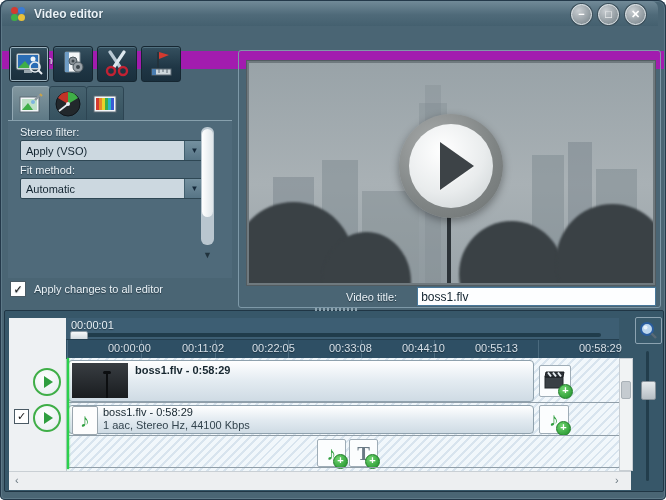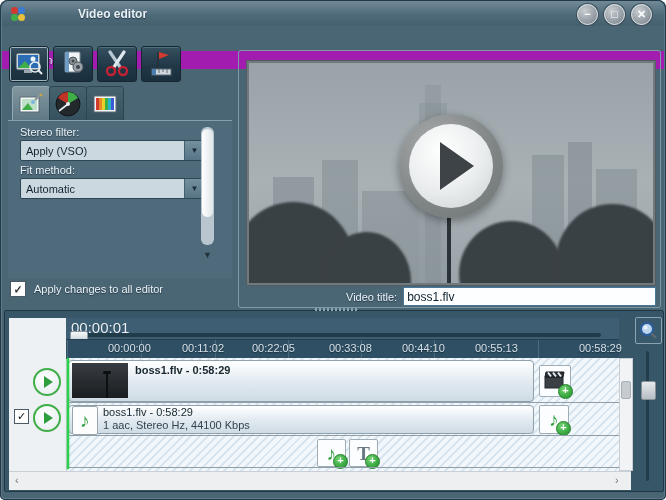--- a/index.html
+++ b/index.html
@@ -2,22 +2,22 @@
 <html><head>
 <meta charset="utf-8">
 <style>
   html,body{margin:0;padding:0;background:#ffffff;font-family:"Liberation Sans",sans-serif;}
   #stage{width:666px;height:500px;position:relative;overflow:hidden;}
   #window{position:absolute;inset:0;background:#4a6574;border-radius:8px 8px 5px 5px;
     box-shadow:inset 0 0 0 1px #24394a, inset 0 0 0 2px #5d7887;}
   .txt{color:#e9f1f6;text-shadow:0 1px 1px rgba(10,25,35,.6);}
 
   
-  #titlebar{position:absolute;left:2px;top:1px;right:2px;height:25px;border-radius:7px 7px 0 0;
-    background:linear-gradient(#718a98,#4f6a79 55%,#44606f);display:flex;align-items:center;gap:44px;}
+  #titlebar{position:absolute;left:2px;top:1px;right:8px;height:25px;border-radius:7px 7px 0 0;
+    background:linear-gradient(#718a98,#4f6a79 55%,#44606f);display:flex;align-items:center;}
   #apptitle{font-size:12px;font-weight:bold;margin-left:8px;}
   .winbtn{width:19px;height:19px;border-radius:50%;margin-left:6px;
     background:radial-gradient(circle at 35% 30%,#c8cdd1,#8d979d 70%,#6d797f);
     border:1px solid #e8ecee;box-shadow:0 0 0 1px #3c4f5a;position:relative;cursor:pointer;}
   .winbtn span{position:absolute;left:0;top:0;width:100%;height:100%;display:flex;align-items:center;justify-content:center;
     color:#ffffff;font-size:11px;font-weight:bold;line-height:1;}
   #winbtns{position:absolute;right:12px;top:3px;display:flex;}
   .appicon{width:16px;height:16px;margin-left:8px;position:relative;}
   .appicon i{position:absolute;width:7px;height:7px;border-radius:50%;}
 
@@ -82,31 +82,31 @@
     background:radial-gradient(circle at 35% 30%,#a8abab,#7f8484 60%,#6e7373);
     box-shadow:0 3px 8px rgba(0,0,0,.35);display:flex;align-items:center;justify-content:center;cursor:pointer;}
   #playbtninner{width:84px;height:84px;border-radius:50%;
     background:radial-gradient(circle at 40% 32%,#ffffff,#e9eced 55%,#c9cfd1);
     display:flex;align-items:center;justify-content:center;}
   #playtri{width:0;height:0;border-left:34px solid #3d4347;border-top:24px solid transparent;
     border-bottom:24px solid transparent;margin-left:12px;
     filter:drop-shadow(0 1px 1px rgba(255,255,255,.5));}
   #videotitlerow{position:absolute;left:246px;top:288px;width:410px;height:17px;display:flex;align-items:center;}
   #videotitlelbl{font-size:11px;margin-left:100px;}
-  #videotitleinput{flex:1;margin-left:6px;height:17px;background:#fdfeff;border:1px solid #49789a;
+  #videotitleinput{flex:1;margin-left:20px;height:17px;background:#fdfeff;border:1px solid #49789a;
     font-size:12px;color:#10222e;padding:0 3px;display:flex;align-items:center;font-family:"Liberation Sans",sans-serif;}
 
   
   #timeline{position:absolute;left:4px;top:310px;width:658px;height:180px;background:#375769;
     border:1px solid #203razz645;border:1px solid #203645;border-radius:2px;}
   #grip{position:absolute;left:310px;top:-3px;width:44px;height:3px;
     background:repeating-linear-gradient(90deg,#8ea4b0 0 2px,transparent 2px 4px);}
   #leftcol{position:absolute;left:4px;top:7px;width:57px;height:153px;background:#eef1f3;border-right:1px solid #c3cbd1;}
   #posbar{position:absolute;left:61px;top:7px;width:553px;height:21px;background:#3d5e73;}
-  #postext{position:absolute;left:5px;top:1px;font-size:15px;}
+  #postext{position:absolute;left:5px;top:1px;font-size:11px;}
   #posgroove{position:absolute;left:5px;top:15px;width:530px;height:4px;background:#203c4b;border-radius:2px;}
   #posthumb{position:absolute;left:4px;top:13px;width:16px;height:8px;background:linear-gradient(#f7f9fa,#cdd6db);border-radius:2px;border:1px solid #8b9aa3;cursor:pointer;}
   #ruler{position:absolute;left:61px;top:28px;width:553px;height:19px;background:#2e4f64;border-top:1px solid #243f50;}
   .rlabel{position:absolute;top:2px;font-size:11px;color:#d6e0e8;text-shadow:0 1px 1px rgba(10,25,35,.6);padding-left:37px;}
   .rtick{position:absolute;top:0;width:1px;height:19px;background:#4a6a7e;}
   #tracks{position:absolute;left:62px;top:47px;width:552px;height:130px;
     background:repeating-linear-gradient(135deg,#f1f7fb 0 4px,#d8e4ee 4px 6px);}
   .rowsep{position:absolute;left:0;width:100%;height:1px;background:#909ea8;}
   .clip{position:absolute;left:1px;background:linear-gradient(#ffffff,#e3ebf1 50%,#cfdbe4);
     border:1px solid #8fa1ad;border-radius:4px;cursor:pointer;}

